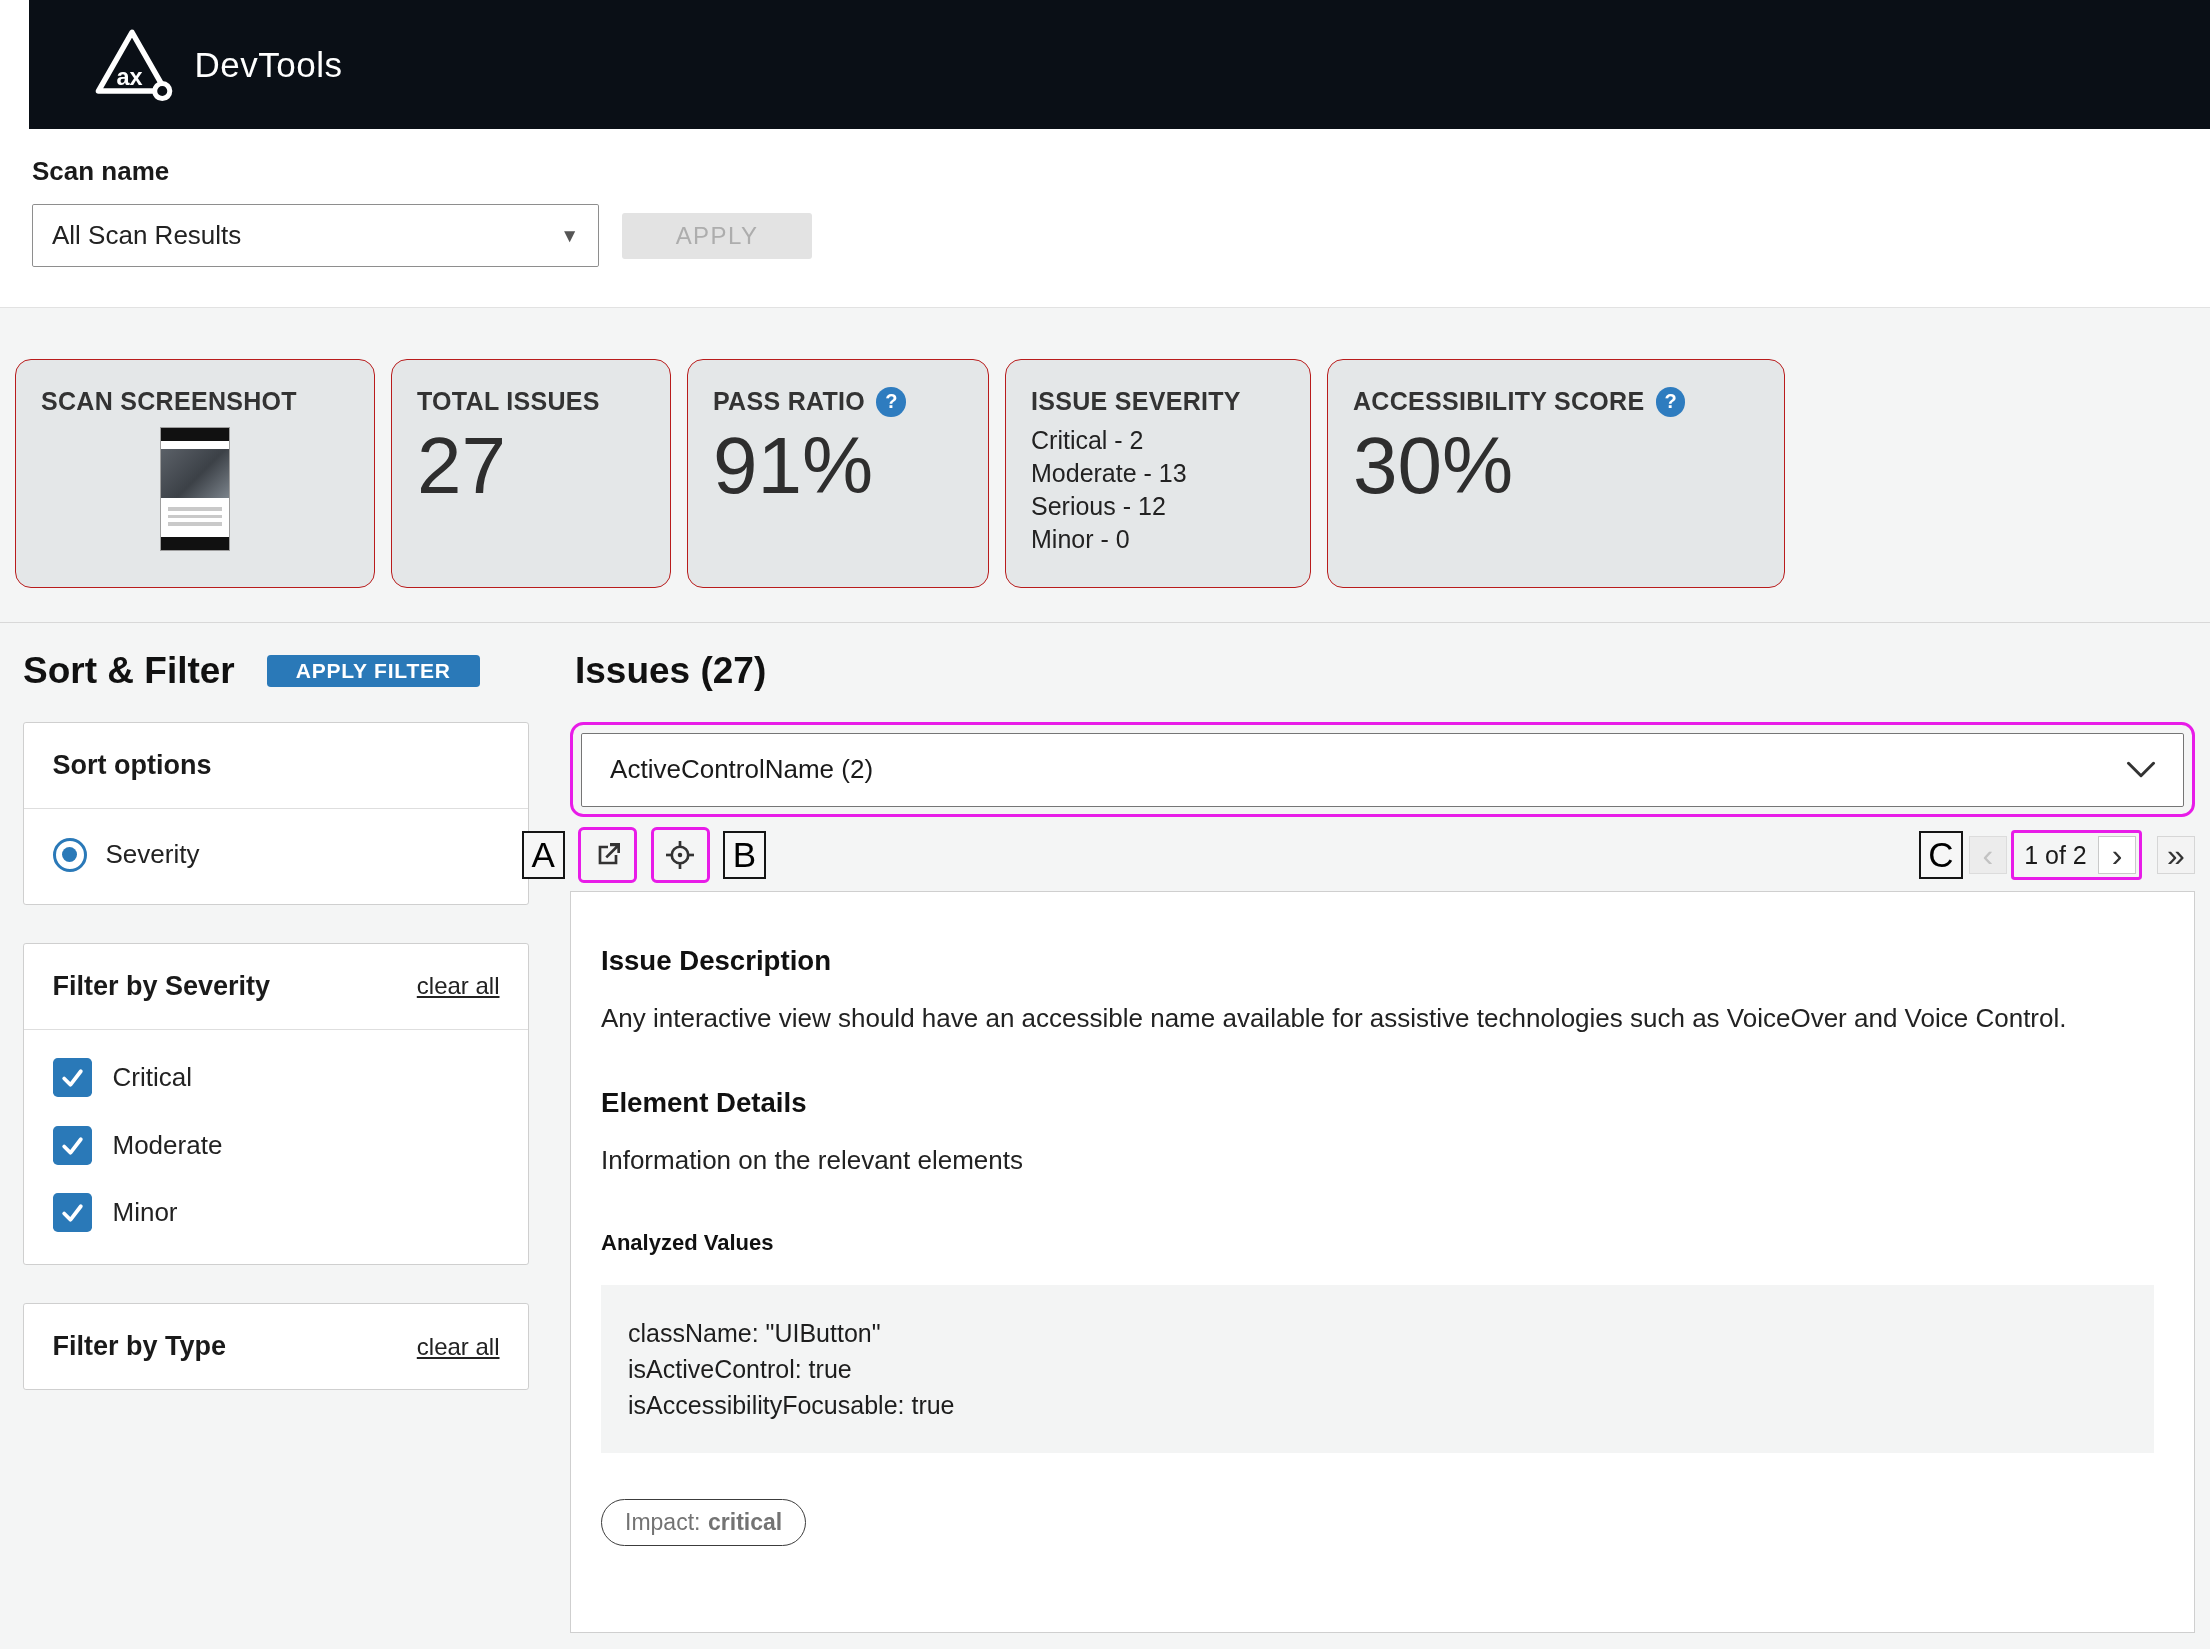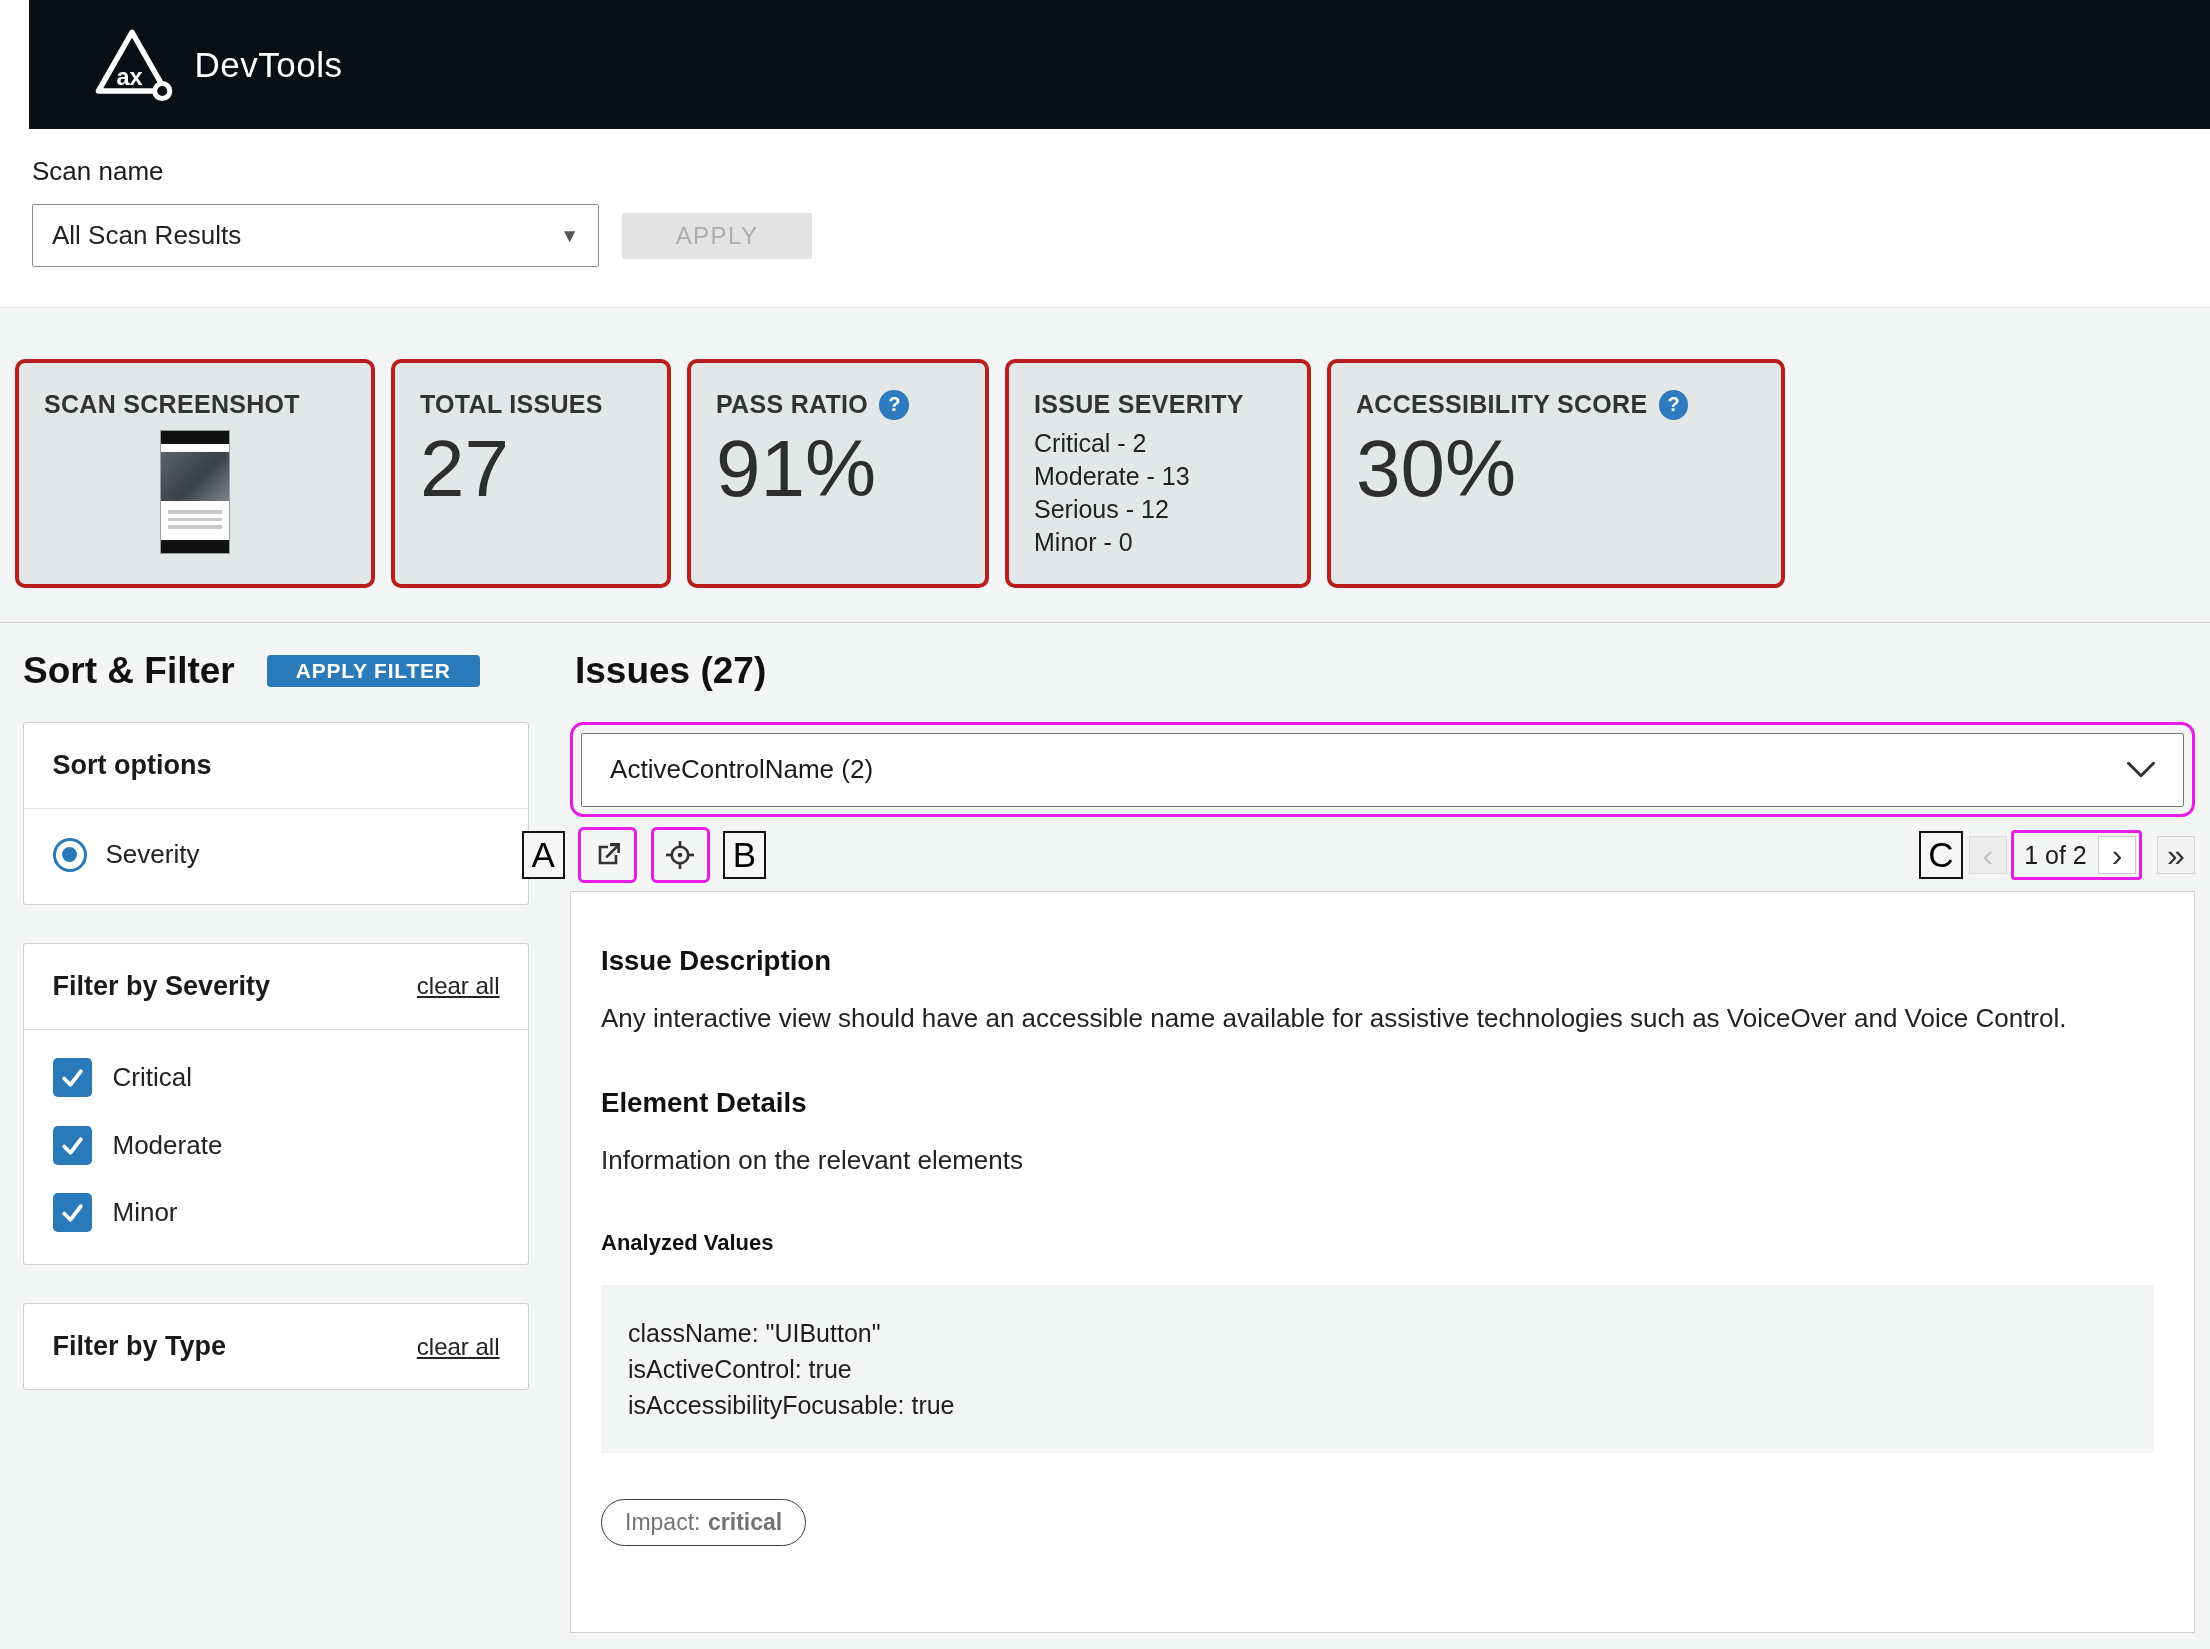--- a/index.html
+++ b/index.html
@@ -7,34 +7,34 @@
     font-family:"Liberation Sans", sans-serif; color:#222; }
 
   
   .topbar { height:129px; margin-left:28.5px; background:#0a0f16;
     display:flex; align-items:center; padding-left:61px; gap:21px; }
   .logo-svg { width:84px; height:84px; display:block; }
   .brand { color:#fff; font-size:35px; letter-spacing:0.5px; }
 
   
   .scan-section { background:#fff; padding:27px 0 40px 32px; border-bottom:1px solid #e2e2e2; }
-  .scan-label { font-size:26px; font-weight:normal; color:#1a1a1a; margin-bottom:17px; }
+  .scan-label { font-size:26px; font-weight:bold; color:#1a1a1a; margin-bottom:17px; }
   .scan-row { display:flex; align-items:center; gap:23px; }
   .select { width:567px; height:63px; border:1px solid #8e8e8e; border-radius:1.9px; background:#fff;
     display:flex; align-items:center; justify-content:space-between; padding:0 19px; font-size:26px; cursor:pointer; }
   .select .caret { font-size:19px; color:#555; }
   .apply-btn { width:190px; height:46px; background:#e3e3e3; color:#adadad; border:none; border-radius:2.9px;
     font-size:24px; letter-spacing:1.4px; font-family:inherit; }
 
   
   .content-bg { background:#f4f5f5; height:1480px; }
 
   
   .cards-row { display:flex; gap:16px; padding:51px 0 0 15px; }
-  .sum-card { background:#e4e7e8; border:4px solid #b91c1c; border-radius:10px; height:229px; padding:27px 25px; }
+  .sum-card { background:#e4e7e8; border:1px solid #b91c1c; border-radius:16px; height:229px; padding:27px 25px; }
   .sum-card .ttl-row { display:flex; align-items:center; gap:11.4px; }
   .sum-card .ttl { font-size:25px; font-weight:bold; color:#333; letter-spacing:0.3px; }
   .sum-card .big { font-size:80px; font-weight:500; color:#2e2e2e; margin-top:5.7px; line-height:1.1; }
   .help-icon { width:29.5px; height:29.5px; border-radius:50%; background:#2e7cbf; color:#fff; font-size:20px; font-weight:bold;
     display:inline-flex; align-items:center; justify-content:center; cursor:pointer; flex:0 0 auto; }
   .sev-lines { margin-top:7.6px; font-size:25px; color:#222; line-height:33px; }
   .c-shot { width:360px; } .c-total { width:280px; } .c-pass { width:302px; } .c-sev { width:306px; } .c-score { width:458px; }
   .thumb { width:70px; height:124px; background:#fff; border:1px solid #9d9d9d; margin:11.4px auto 0;
     display:flex; flex-direction:column; overflow:hidden; }
   .t-bar { height:12.4px; background:#111; }

